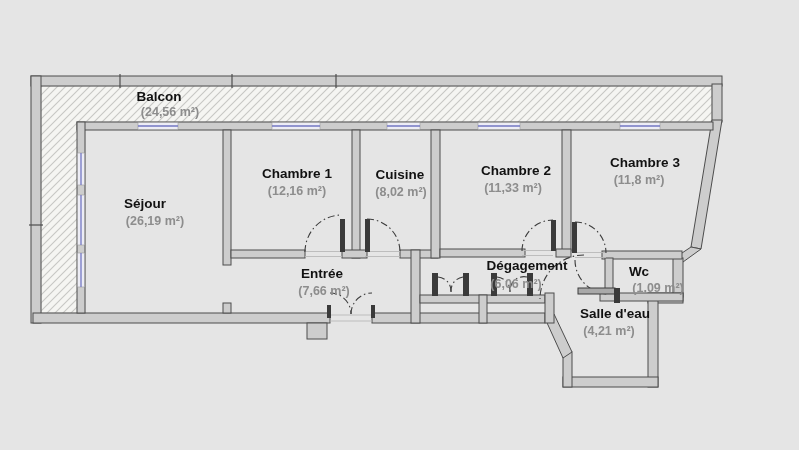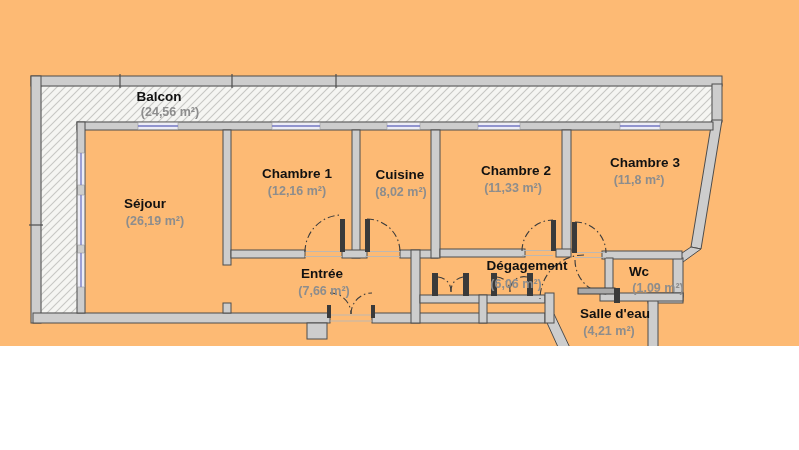--- a/index.html
+++ b/index.html
@@ -1,16 +1,16 @@
 <!DOCTYPE html>
 <html><head>
 <meta charset="utf-8">
 <style>
   html,body{margin:0;padding:0;background:#ffffff;}
-  .stage{position:relative;width:799px;height:346px;background:#fdba74;overflow:hidden;
+  .stage{position:relative;width:799px;height:450px;background:#e5e5e5;overflow:hidden;
          font-family:"Liberation Sans", sans-serif;}
   svg{display:block;}
   text.room-name{font-family:"Liberation Sans",sans-serif;font-weight:700;font-size:13.5px;fill:#111111;}
   text.room-area{font-family:"Liberation Sans",sans-serif;font-weight:700;font-size:12.5px;fill:#8d8d8d;}
   .wall{fill:#cdcdcd;stroke:#4d4d4d;stroke-width:1;}
   .leaf{fill:#3a3a3a;stroke:none;}
   .arc{fill:none;stroke:#3c3c3c;stroke-width:1.1;stroke-dasharray:7 3 1.5 3;}
   .win{fill:#ededf5;stroke:#9a9a9a;stroke-width:.6;}
   .winline{stroke:#7276c2;stroke-width:1.3;}
   .tick{stroke:#4d4d4d;stroke-width:1.2;}

